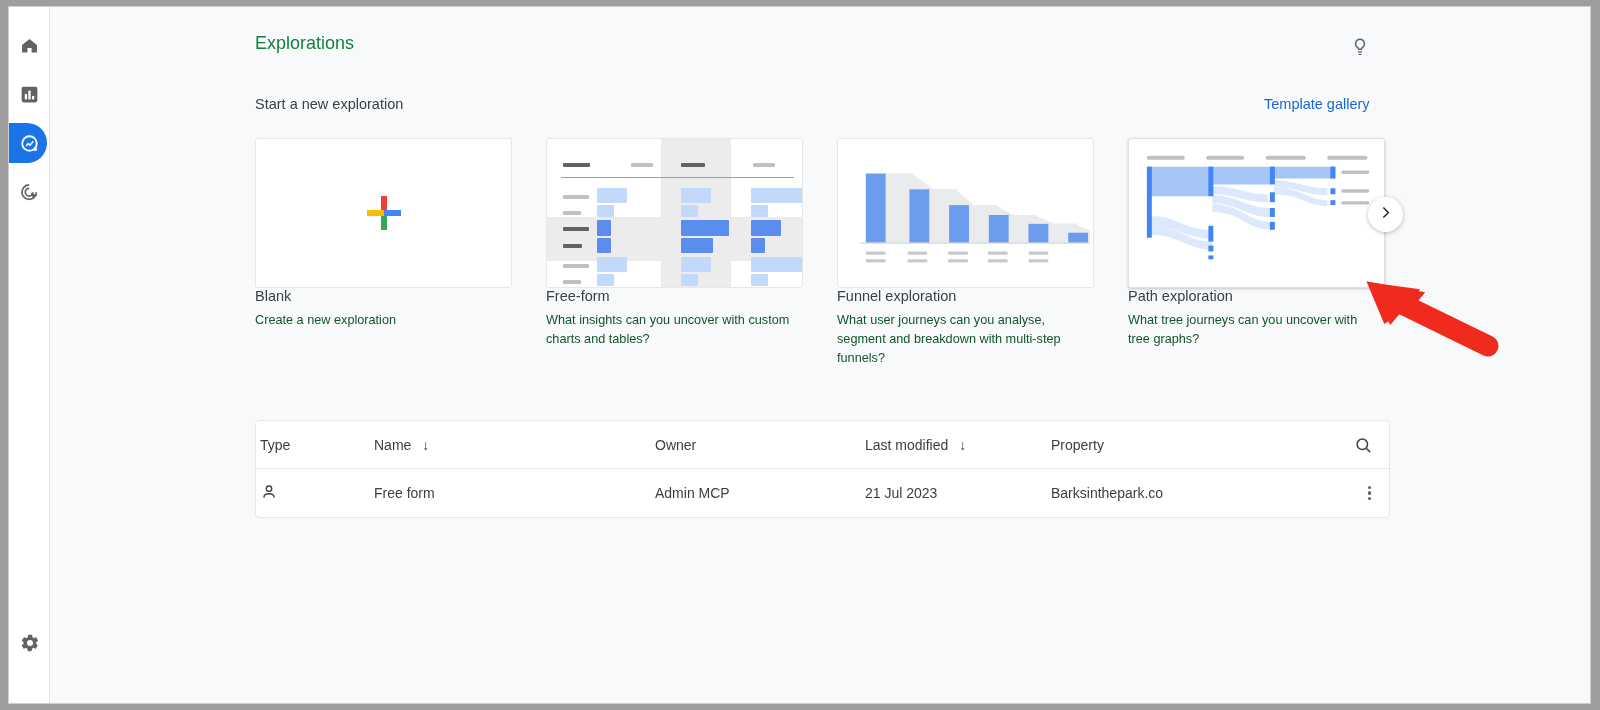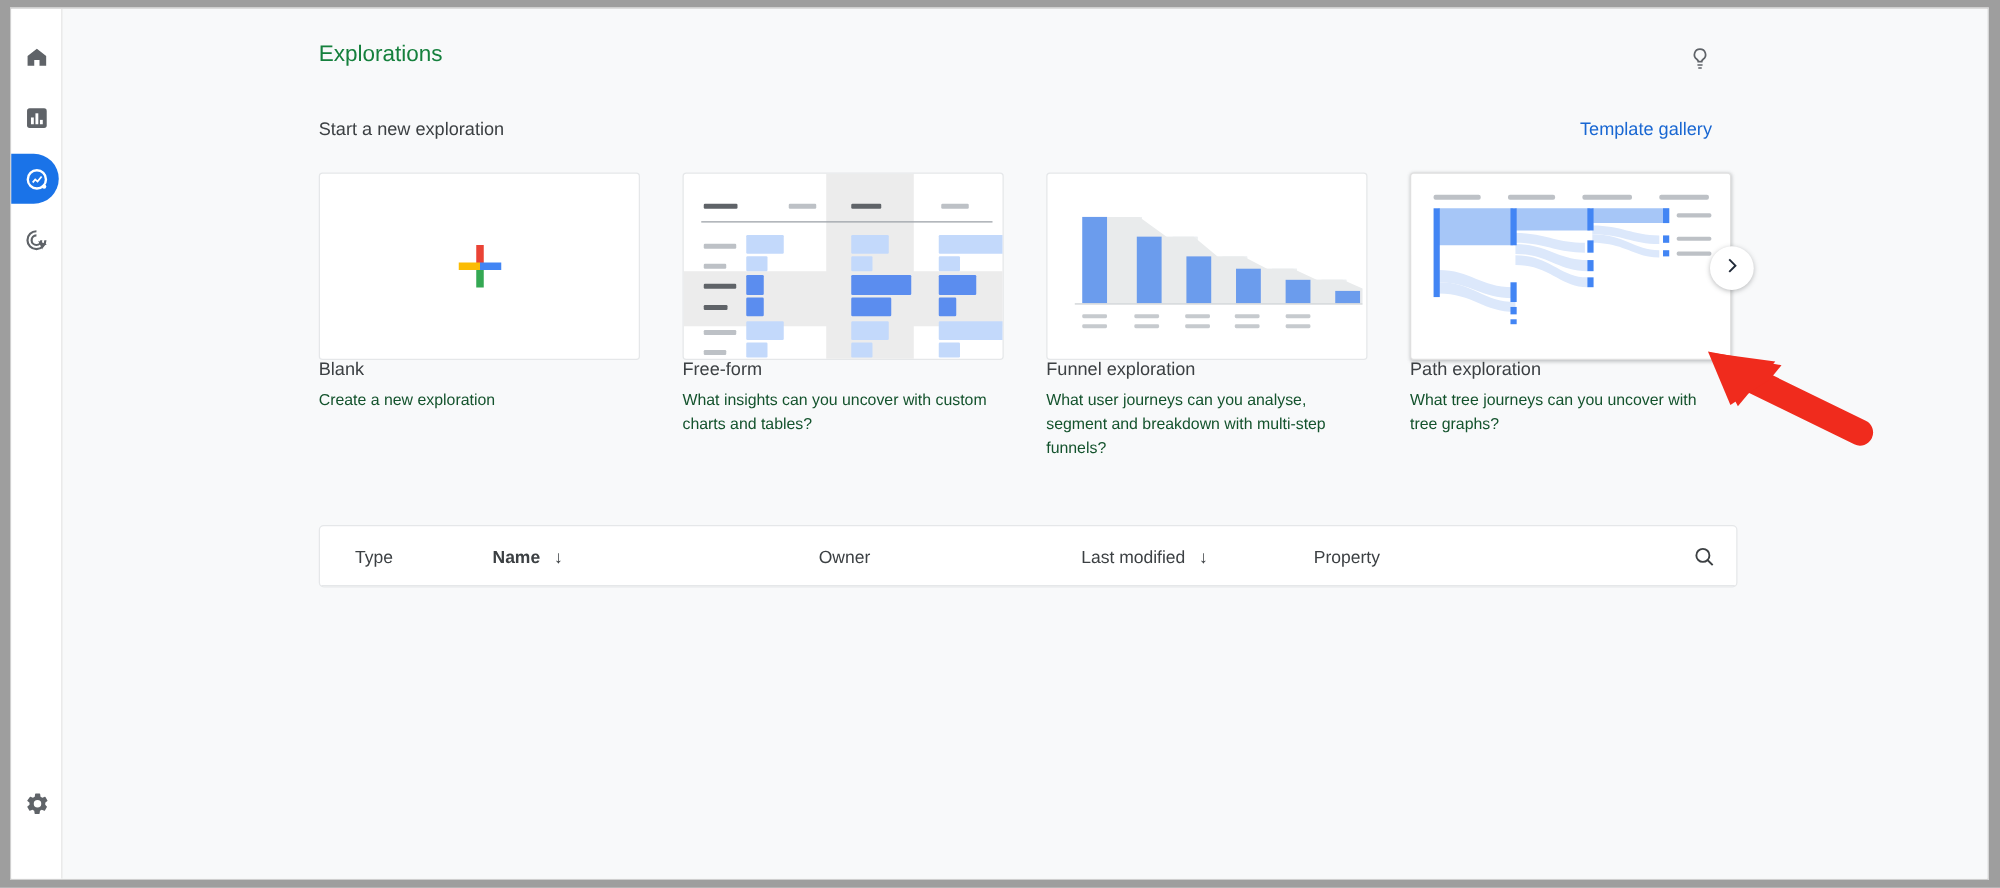--- a/index.html
+++ b/index.html
@@ -139,22 +139,22 @@
     display: block;
   }
   .thead { border-bottom: 1px solid #e5e7e9; }
   .cell {
     position: absolute; top: 0; height: 48px;
     display: flex; align-items: center;
     font-size: 14px; white-space: nowrap;
   }
   .thead .cell { color: #3c4043; }
   .trow .cell { color: #3c4043; }
-  .c-type  { left: 28px; }
-  .c-name  { left: 138px; font-weight: bold; }
+  .c-type  { left: 4px; }
+  .c-name  { left: 118px; }
   .c-owner { left: 399px; }
   .c-mod   { left: 609px; }
   .c-prop  { left: 795px; }
   .sortarrow { margin-left: 11px; font-size: 14px; color: #3c4043; }
   .thead .cell.sortable { cursor: pointer; }
   #search-icon-cell {
     position: absolute; right: 16px; top: 0; height: 48px;
     display: flex; align-items: center; cursor: pointer;
   }
   #search-icon-cell svg { width: 19px; height: 19px; fill: none; stroke: #3c4043; stroke-width: 1.9; }
@@ -435,20 +435,39 @@
         </div>
         <div class="cell c-prop">Property</div>
         <div id="search-icon-cell">
           <svg viewBox="0 0 24 24">
               <circle cx="10.5" cy="10.5" r="6.6"></circle>
               <line x1="15.4" y1="15.4" x2="20.4" y2="20.4"></line>
             </svg>
         </div>
       </div>
 
+      <div class="trow">
+        <div class="cell c-type">
+          <span class="person-ic">
+            <svg viewBox="0 0 24 24">
+                <circle cx="12" cy="7.6" r="3.6" fill="none" stroke="#3c4043" stroke-width="1.8"></circle>
+                <path d="M5.2 19.6c0-3.3 3-5.3 6.8-5.3s6.8 2 6.8 5.3" fill="none" stroke="#3c4043" stroke-width="1.8"></path>
+              </svg>
+          </span>
+        </div>
+        <div class="cell c-name">Free form</div>
+        <div class="cell c-owner">Admin MCP</div>
+        <div class="cell c-mod">21 Jul 2023</div>
+        <div class="cell c-prop">Barksinthepark.co</div>
+        <div id="row-menu">
+            <i></i>
+            <i></i>
+            <i></i>
+          </div>
+      </div>
     </section>
   </main>
 
   <svg id="annot" viewBox="0 0 1583 698">
     <g>
       <line x1="1482" y1="340" x2="1394" y2="297" stroke="#f02b1d" stroke-width="21" stroke-linecap="round"></line>
       <polygon points="1362,276 1414,283 1384,319" fill="#f02b1d"></polygon>
       <polygon points="1360,275 1419,286 1410,297 1378,318" fill="#f02b1d"></polygon>
     </g>
   </svg>

